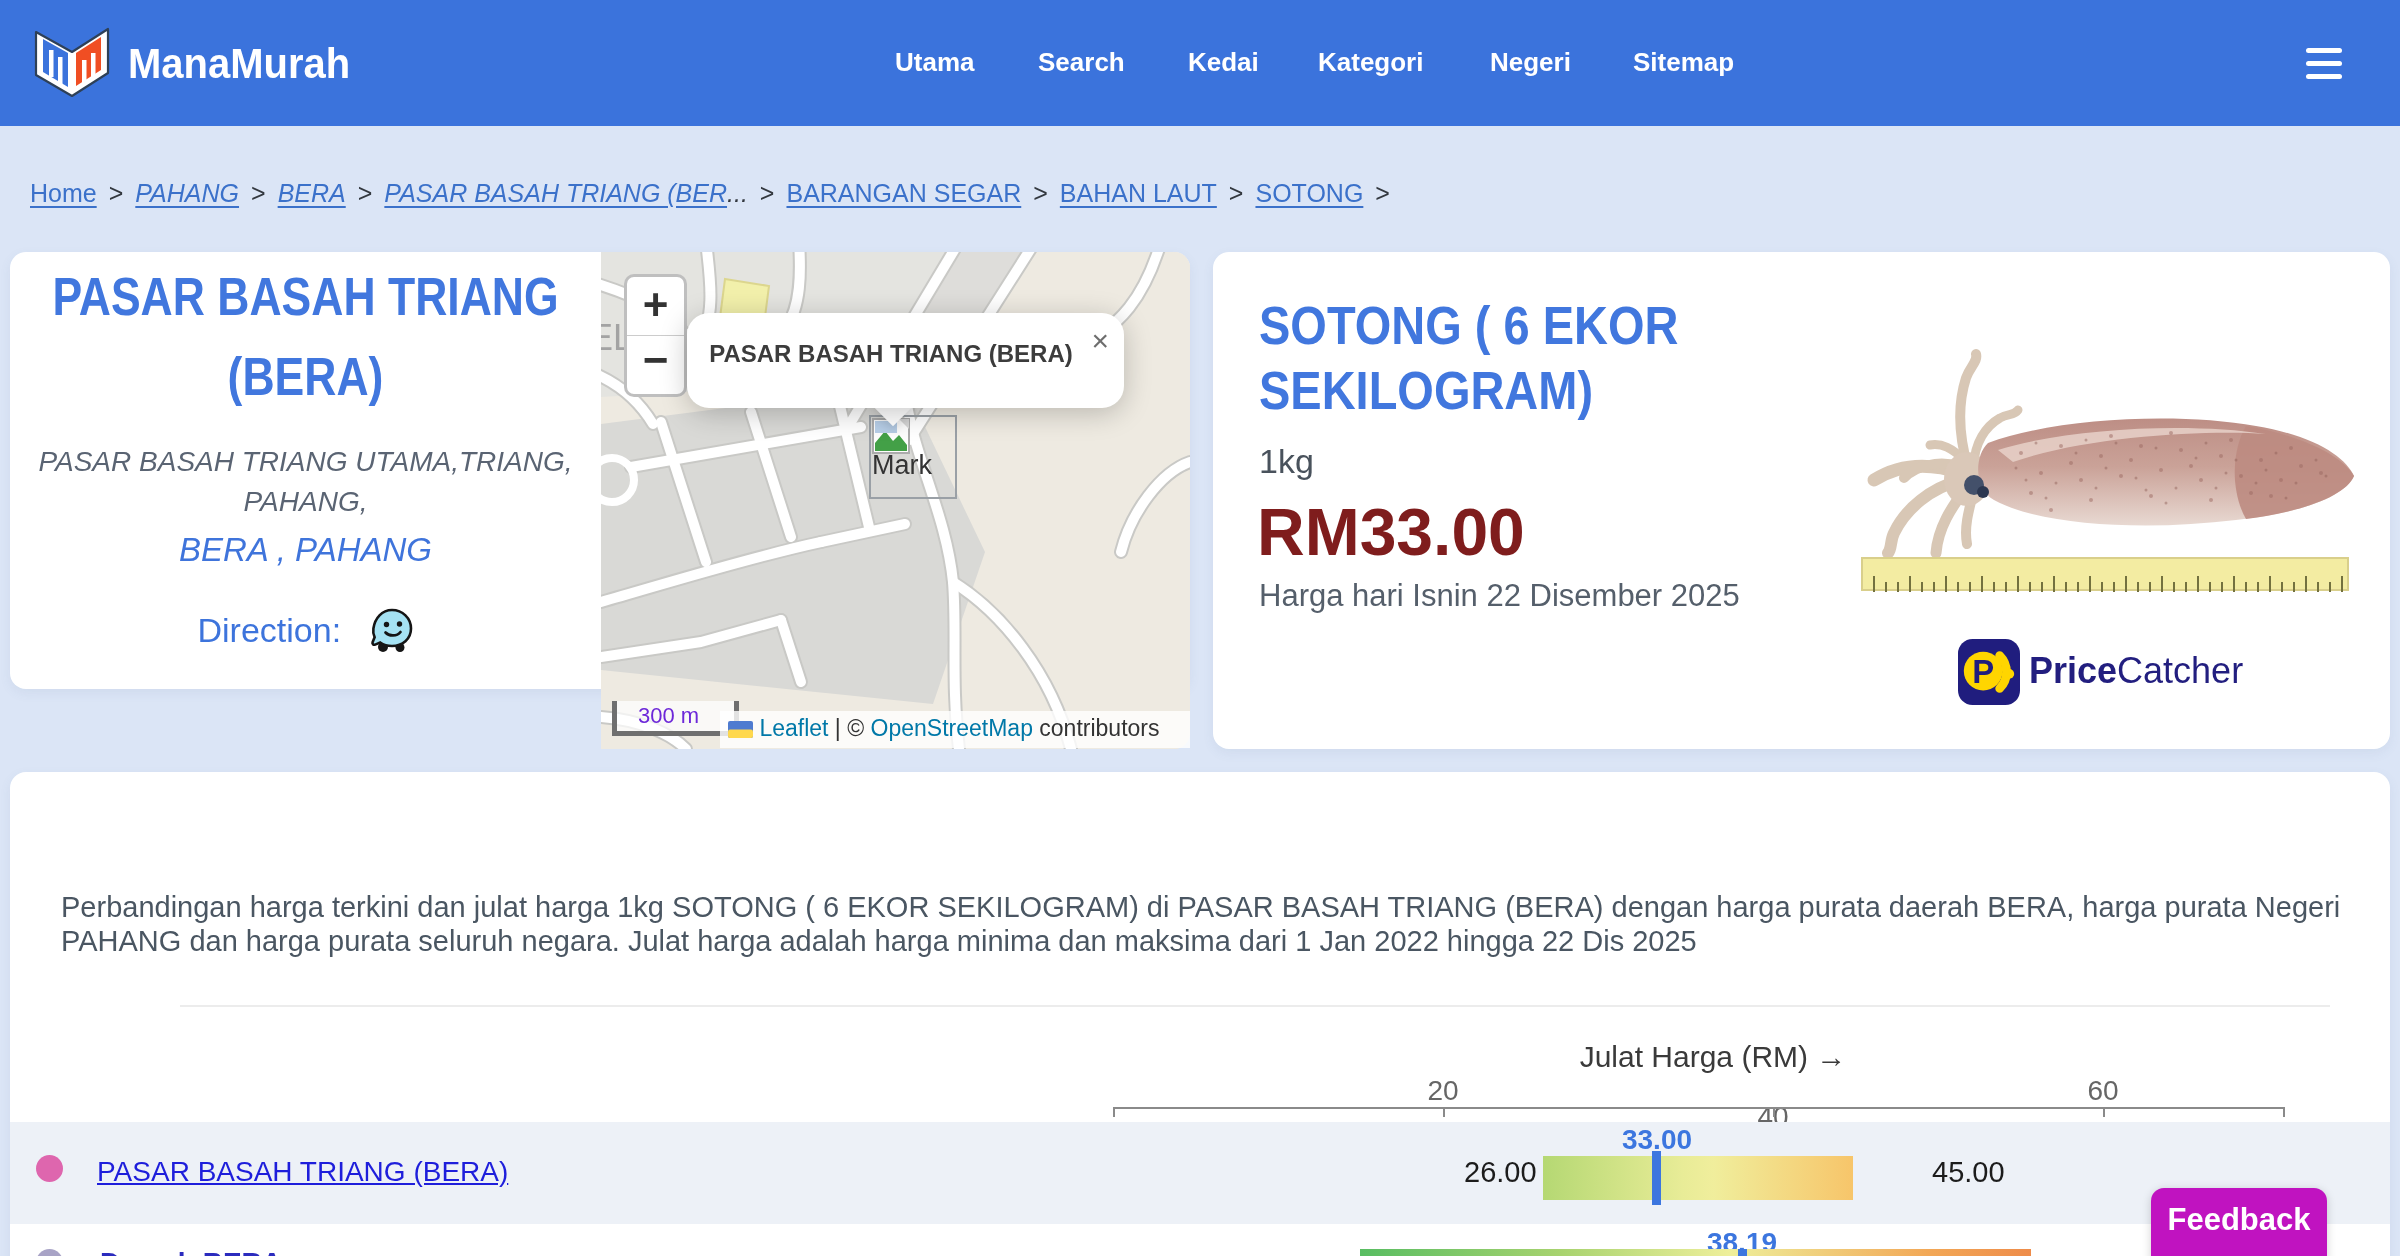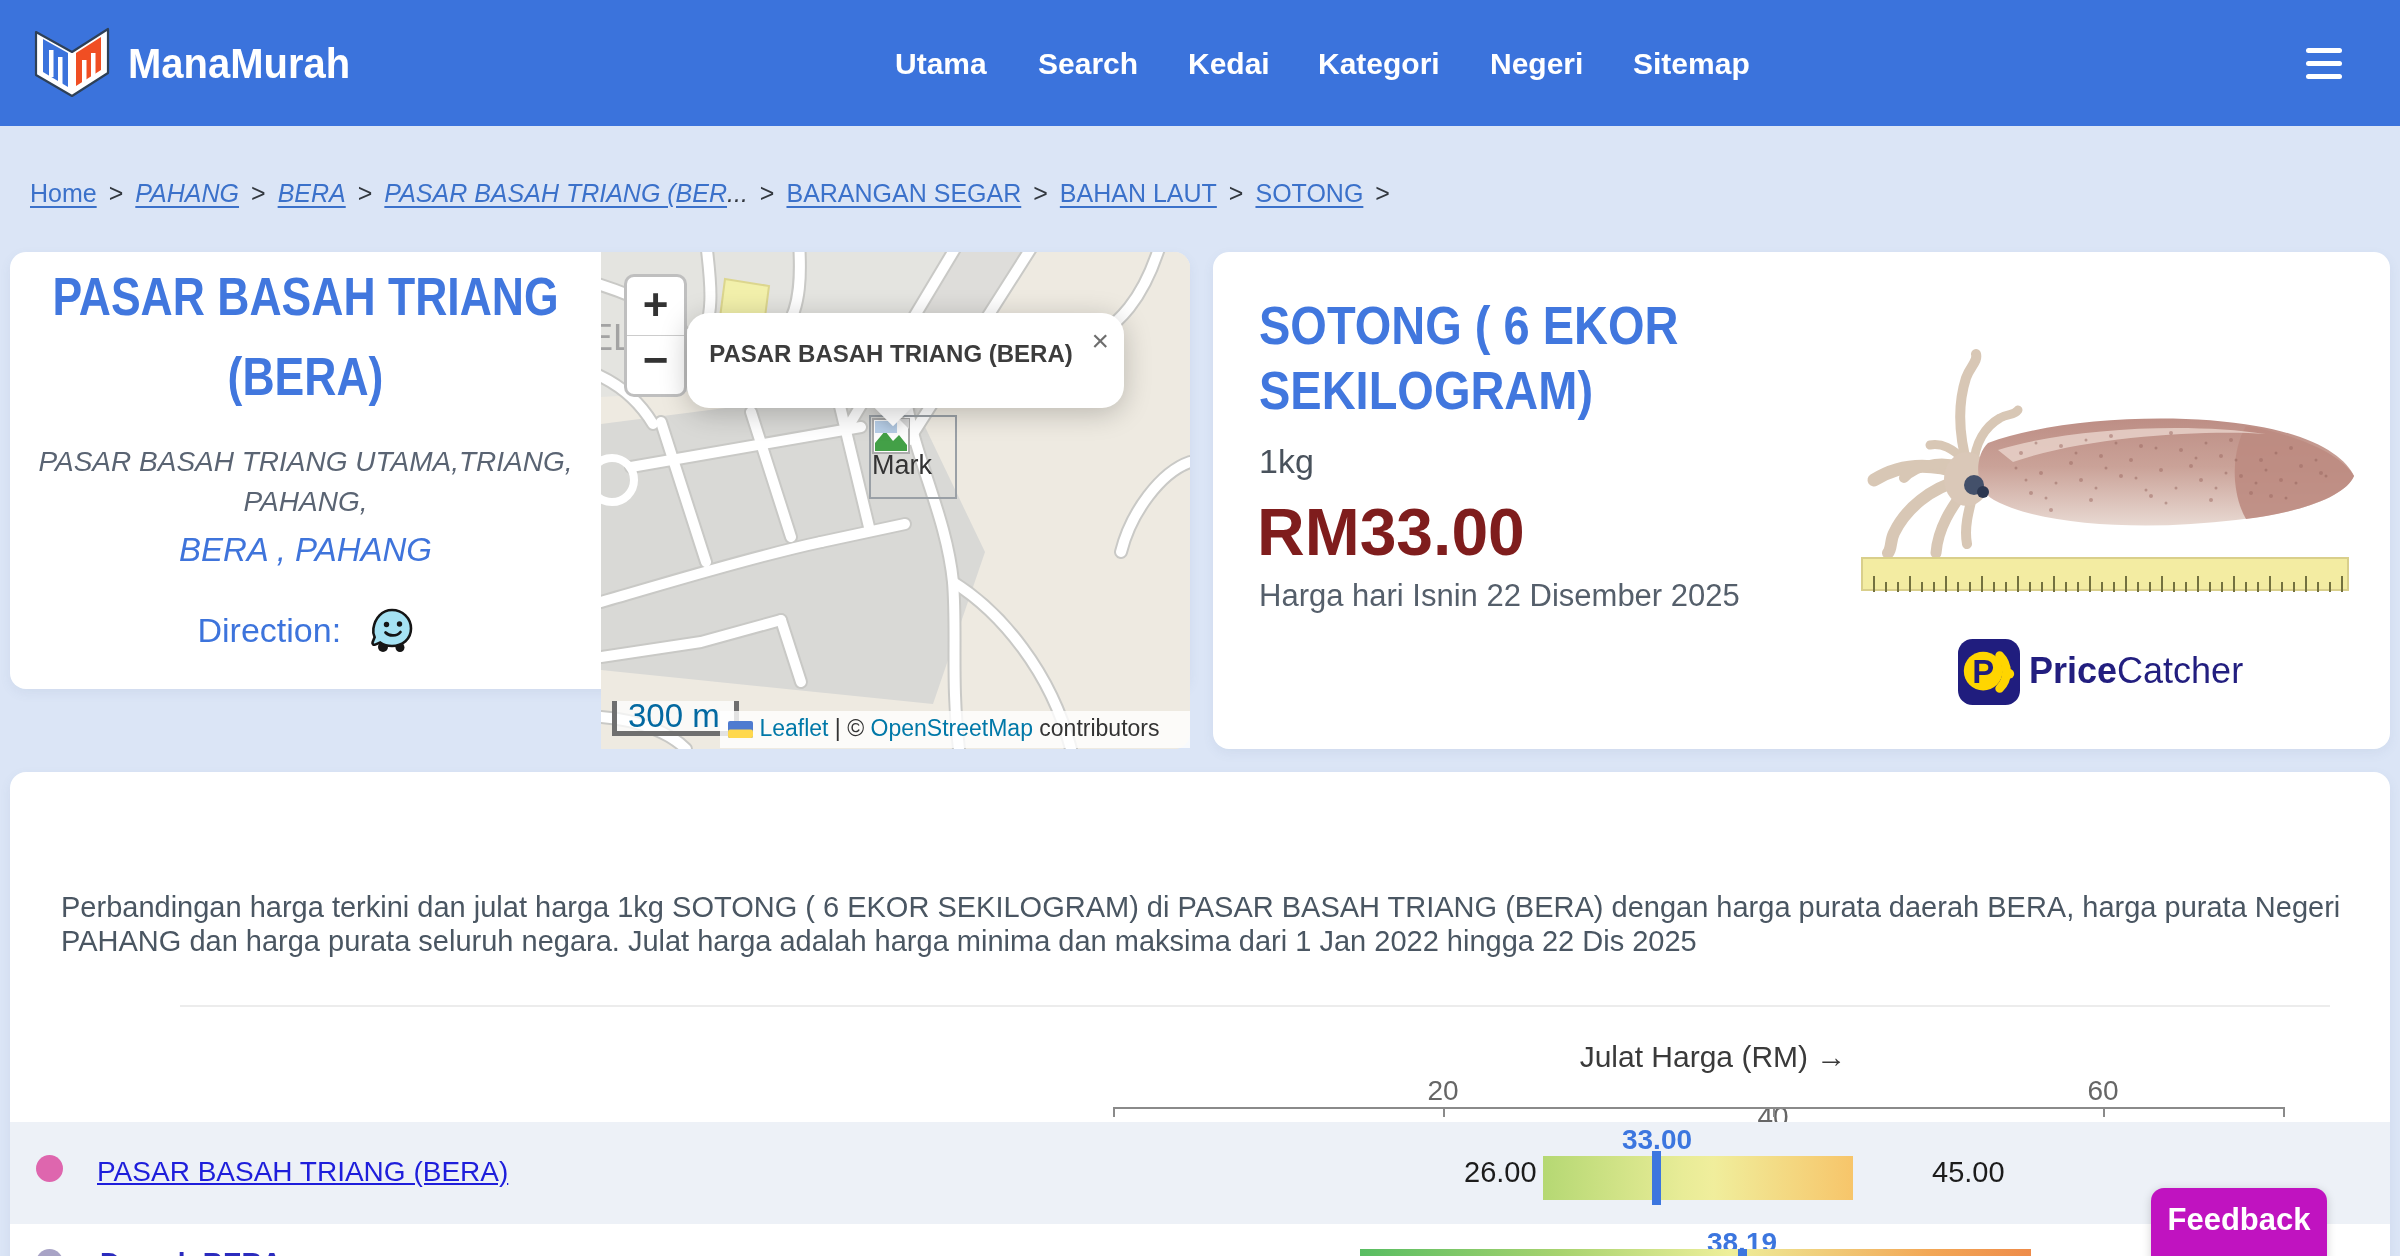--- a/index.html
+++ b/index.html
@@ -3,21 +3,21 @@
 <meta charset="utf-8">
 <style>
   * { margin:0; padding:0; box-sizing:border-box; }
   html,body { width:2400px; height:1256px; overflow:hidden; }
   body { font-family:"Liberation Sans", sans-serif; background:#dbe5f6; position:relative; }
   .abs { position:absolute; }
 
   
   #header { position:absolute; left:0; top:0; width:2400px; height:126px; background:#3b73dc; }
   #brand { position:absolute; left:128px; top:39px; color:#fff; font-size:43px; font-weight:bold; letter-spacing:0px; transform:scaleX(0.93); transform-origin:0 50%; }
-  .nav { position:absolute; top:47px; color:#fff; font-size:30px; font-weight:bold; }
+  .nav { position:absolute; top:47px; color:#fff; font-size:26px; font-weight:bold; }
   #burger { position:absolute; left:2306px; top:48px; width:36px; }
   #burger div { height:5px; background:#fff; border-radius:3px; margin-bottom:8px; }
 
   
   #crumbs { position:absolute; left:30px; top:179px; font-size:25px; color:#33383f; white-space:nowrap; }
   #crumbs a { color:#3b71ca; text-decoration:underline; text-underline-offset:4px; }
   #crumbs .it { font-style:italic; }
   #crumbs .sep { display:inline-block; margin:0 12px; font-style:normal; color:#33383f; }
 
   
@@ -35,21 +35,21 @@
   #mapbox { position:absolute; left:591px; top:0; width:589px; height:497px; border-radius:0 16px 16px 0; overflow:hidden; background:#e9e7e1; }
 
   
   #zoomctl { position:absolute; left:624px; top:274px; width:63px; height:123px; background:#fff; border:3px solid rgba(0,0,0,0.25); border-radius:10px; }
   #zoomctl .zb { height:58px; text-align:center; font-size:44px; font-weight:bold; color:#333; line-height:56px; }
   #zoomctl .zdiv { height:1px; background:#ccc; }
   #popup { position:absolute; left:687px; top:313px; width:437px; height:95px; background:#fff; border-radius:22px; box-shadow:0 5px 28px rgba(0,0,0,0.22); }
   #popup .pt { position:absolute; left:14px; top:27px; width:380px; text-align:center; font-size:24px; font-weight:bold; color:#3c3c3c; white-space:nowrap; }
   #popup .px { position:absolute; right:15px; top:11px; font-size:30px; color:#6e6e6e; }
   #ptail { position:absolute; left:878px; top:390px; width:30px; height:30px; background:#fff; transform:rotate(45deg); box-shadow:4px 4px 10px rgba(0,0,0,0.10); }
-  #scalebar { position:absolute; left:612px; top:701px; width:127px; height:35px; background:rgba(255,255,255,0.72); border:5px solid #6f6f6f; border-top:none; font-size:33px; color:#0369a1; padding-left:11px; line-height:30px; }
+  #scalebar { position:absolute; left:612px; top:701px; width:127px; height:35px; background:rgba(255,255,255,0.72); border:5px solid #6f6f6f; border-top:none; font-size:22px; color:#6d28d9; padding-left:21px; line-height:30px; }
   #scalenotch { position:absolute; left:734px; top:701px; width:5px; height:15px; background:#6f6f6f; }
   #attrib { position:absolute; left:720px; top:711px; width:470px; height:37px; background:rgba(255,255,255,0.8); font-size:23px; color:#333; white-space:nowrap; padding-left:8px; line-height:34px; overflow:hidden; }
   #attrib a { color:#0078a8; text-decoration:none; }
 
   
   #card2 h1 { position:absolute; left:46px; top:41px; width:620px; color:#4177de; font-size:54px; line-height:65px; font-weight:bold; transform:scaleX(0.87); transform-origin:0 0; }
   #card2 .kg { position:absolute; left:46px; top:190px; font-size:34px; color:#49525c; }
   #card2 .price { position:absolute; left:44px; top:242px; font-size:66px; font-weight:bold; color:#7f1d1d; }
   #card2 .date { position:absolute; left:46px; top:326px; font-size:31px; color:#555f6b; }
   #pclogo { position:absolute; left:745px; top:385px; width:500px; height:72px; }

